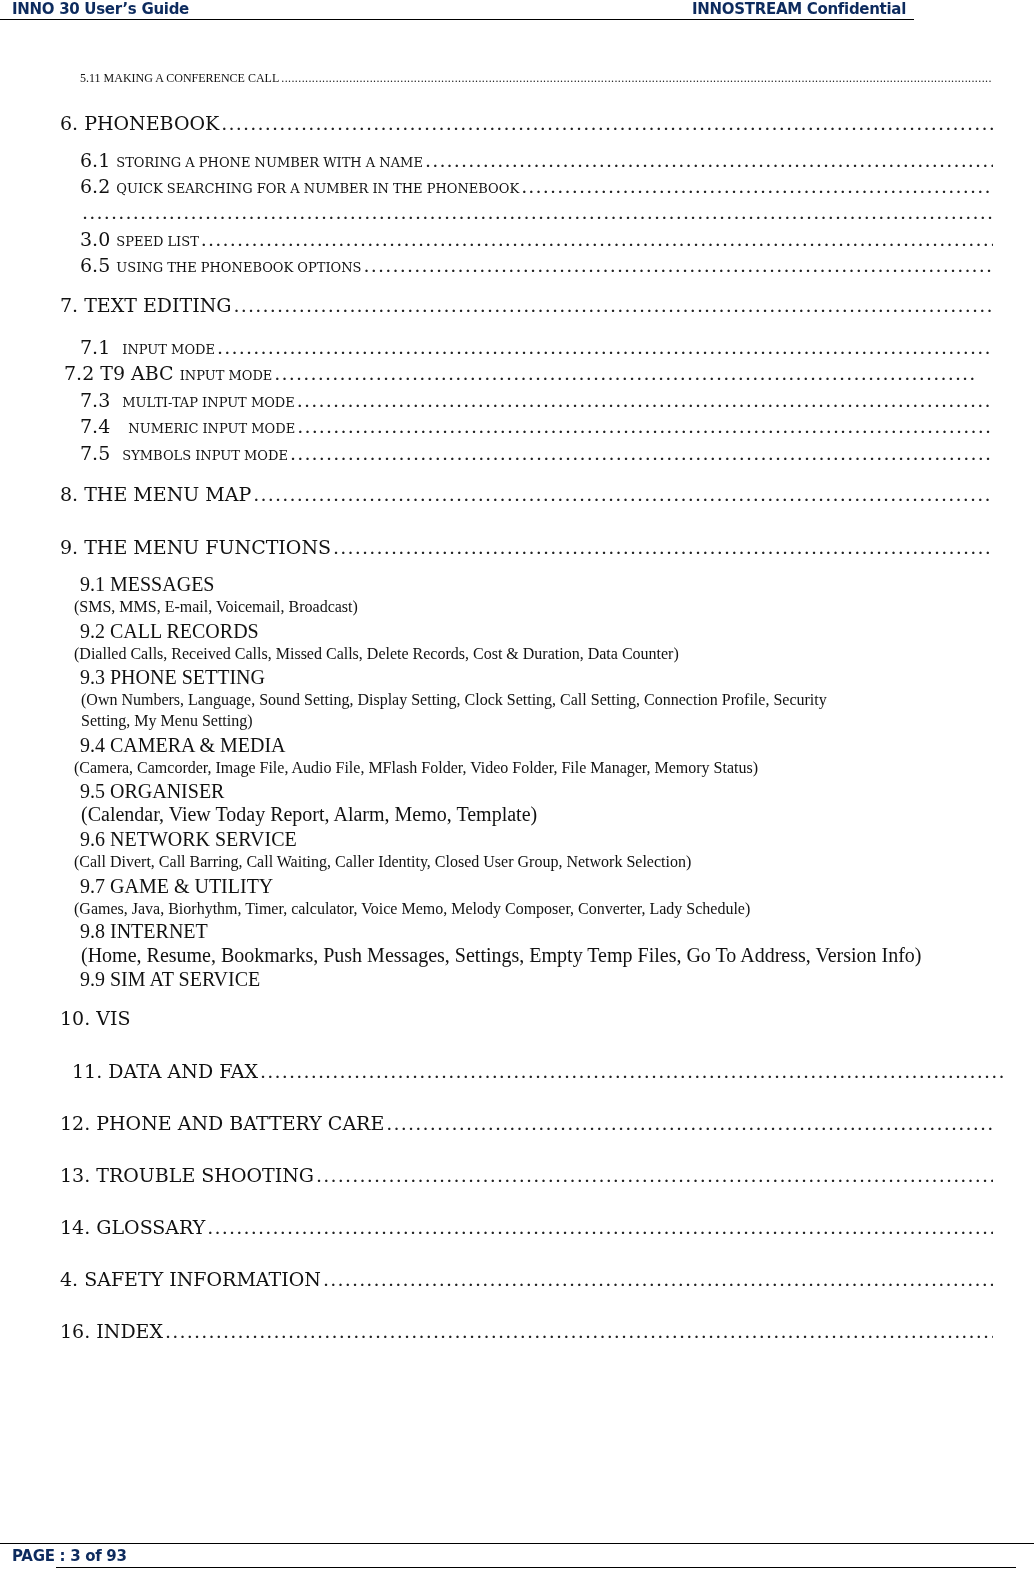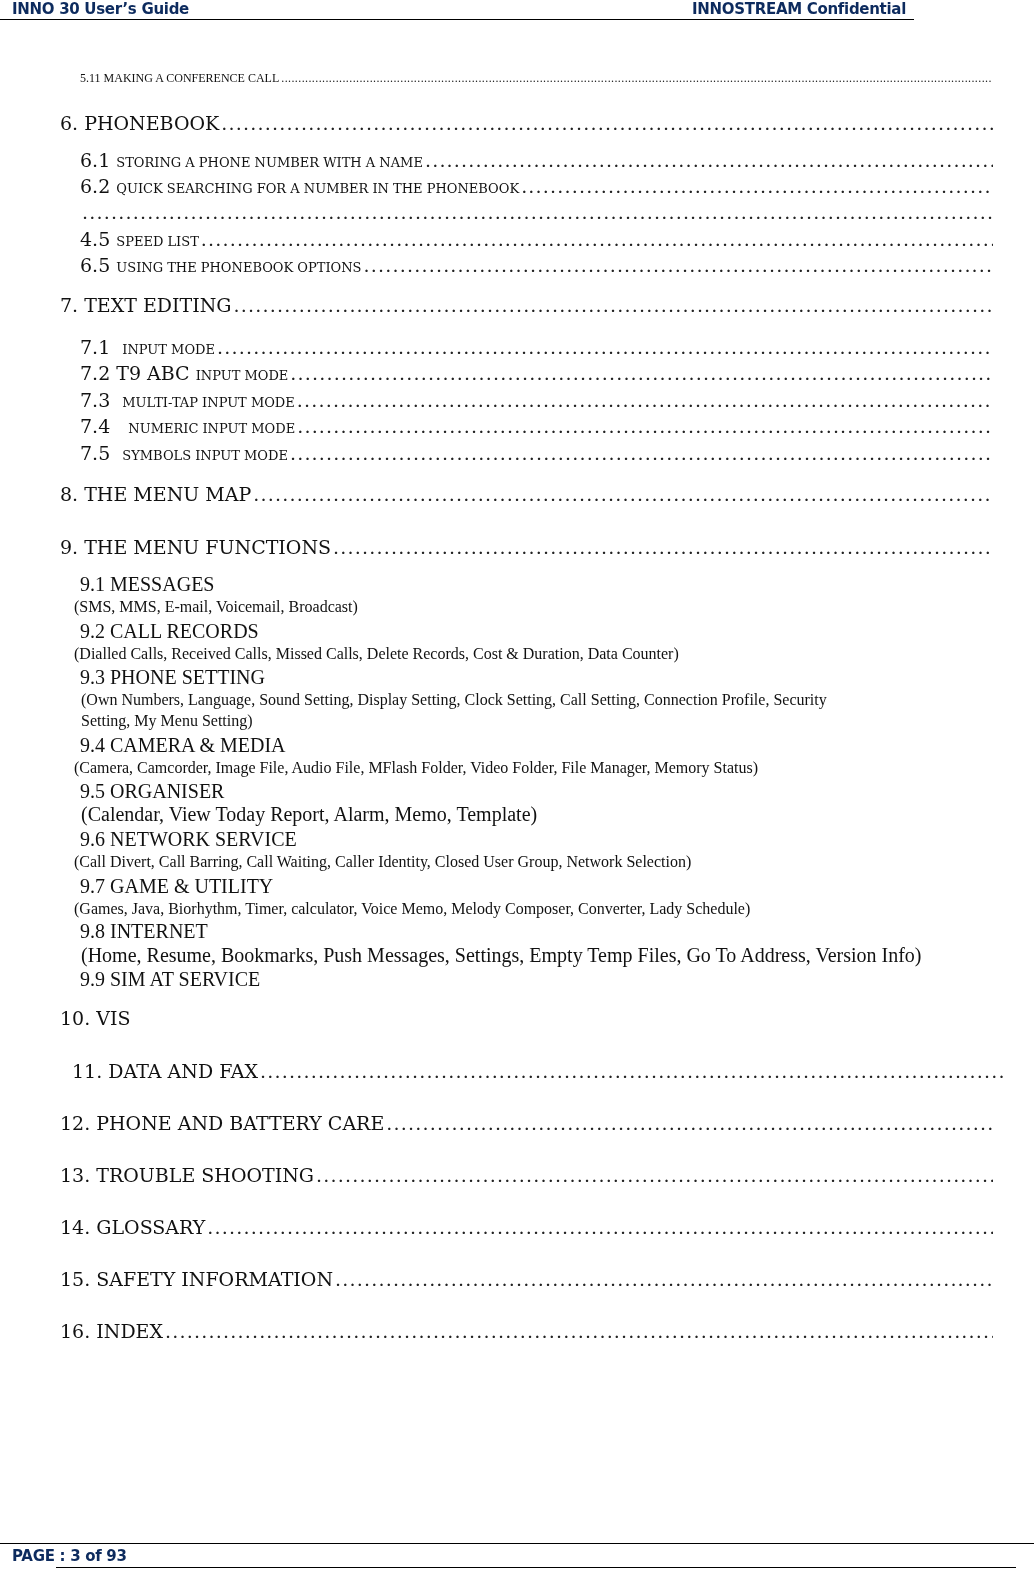--- a/index.html
+++ b/index.html
@@ -51,38 +51,38 @@
     <span class="lead"></span>
 </div>
 <div class="row l2" style="top:175px; left:80px; width:913px;">
   <span class="txt"><span>6.2</span> <span class="sc">QUICK SEARCHING FOR A NUMBER IN THE PHONEBOOK</span></span>
     <span class="lead"></span>
 </div>
 <div class="row l2" style="top:201px; left:80px; width:913px;">
     <span class="lead"></span>
 </div>
 <div class="row l2" style="top:228px; left:80px; width:913px;">
-  <span class="txt"><span>4.5</span> <span class="sc">SPEED LIST</span></span>
+  <span class="txt"><span>3.0</span> <span class="sc">SPEED LIST</span></span>
     <span class="lead"></span>
 </div>
 <div class="row l2" style="top:254px; left:80px; width:913px;">
   <span class="txt"><span>6.5</span> <span class="sc">USING THE PHONEBOOK OPTIONS</span></span>
     <span class="lead"></span>
 </div>
 
 <div class="row l1" style="top:294px; left:60px; width:933px;">
   <span class="txt">7. TEXT EDITING</span>
     <span class="lead"></span>
 </div>
 
 <div class="row l2" style="top:336px; left:80px; width:913px;">
   <span class="txt"><span>7.1</span>&nbsp; <span class="sc">INPUT MODE</span></span>
     <span class="lead"></span>
 </div>
-<div class="row l2" style="top:362px; left:80px; width:913px;">
+<div class="row l2" style="top:362px; left:64px; width:913px;">
   <span class="txt"><span>7.2 T9 ABC</span> <span class="sc">INPUT MODE</span></span>
     <span class="lead"></span>
 </div>
 <div class="row l2" style="top:389px; left:80px; width:913px;">
   <span class="txt"><span>7.3</span>&nbsp; <span class="sc">MULTI-TAP INPUT MODE</span></span>
     <span class="lead"></span>
 </div>
 <div class="row l2" style="top:415px; left:80px; width:913px;">
   <span class="txt"><span>7.4</span>&nbsp;&nbsp; <span class="sc">NUMERIC INPUT MODE</span></span>
     <span class="lead"></span>
@@ -143,21 +143,21 @@
 </div>
 <div class="row l1" style="top:1164px; left:60px; width:933px;">
   <span class="txt">13. TROUBLE SHOOTING</span>
     <span class="lead"></span>
 </div>
 <div class="row l1" style="top:1216px; left:60px; width:933px;">
   <span class="txt">14. GLOSSARY</span>
     <span class="lead"></span>
 </div>
 <div class="row l1" style="top:1268px; left:60px; width:933px;">
-  <span class="txt">15. SAFETY INFORMATION</span>
+  <span class="txt">4. SAFETY INFORMATION</span>
     <span class="lead"></span>
 </div>
 <div class="row l1" style="top:1320px; left:60px; width:933px;">
   <span class="txt">16. INDEX</span>
     <span class="lead"></span>
 </div>
 
 <div class="ftr-line"></div>
 <div class="ftr-text">PAGE : 3 of 93</div>
 <div class="ftr-under"></div>

